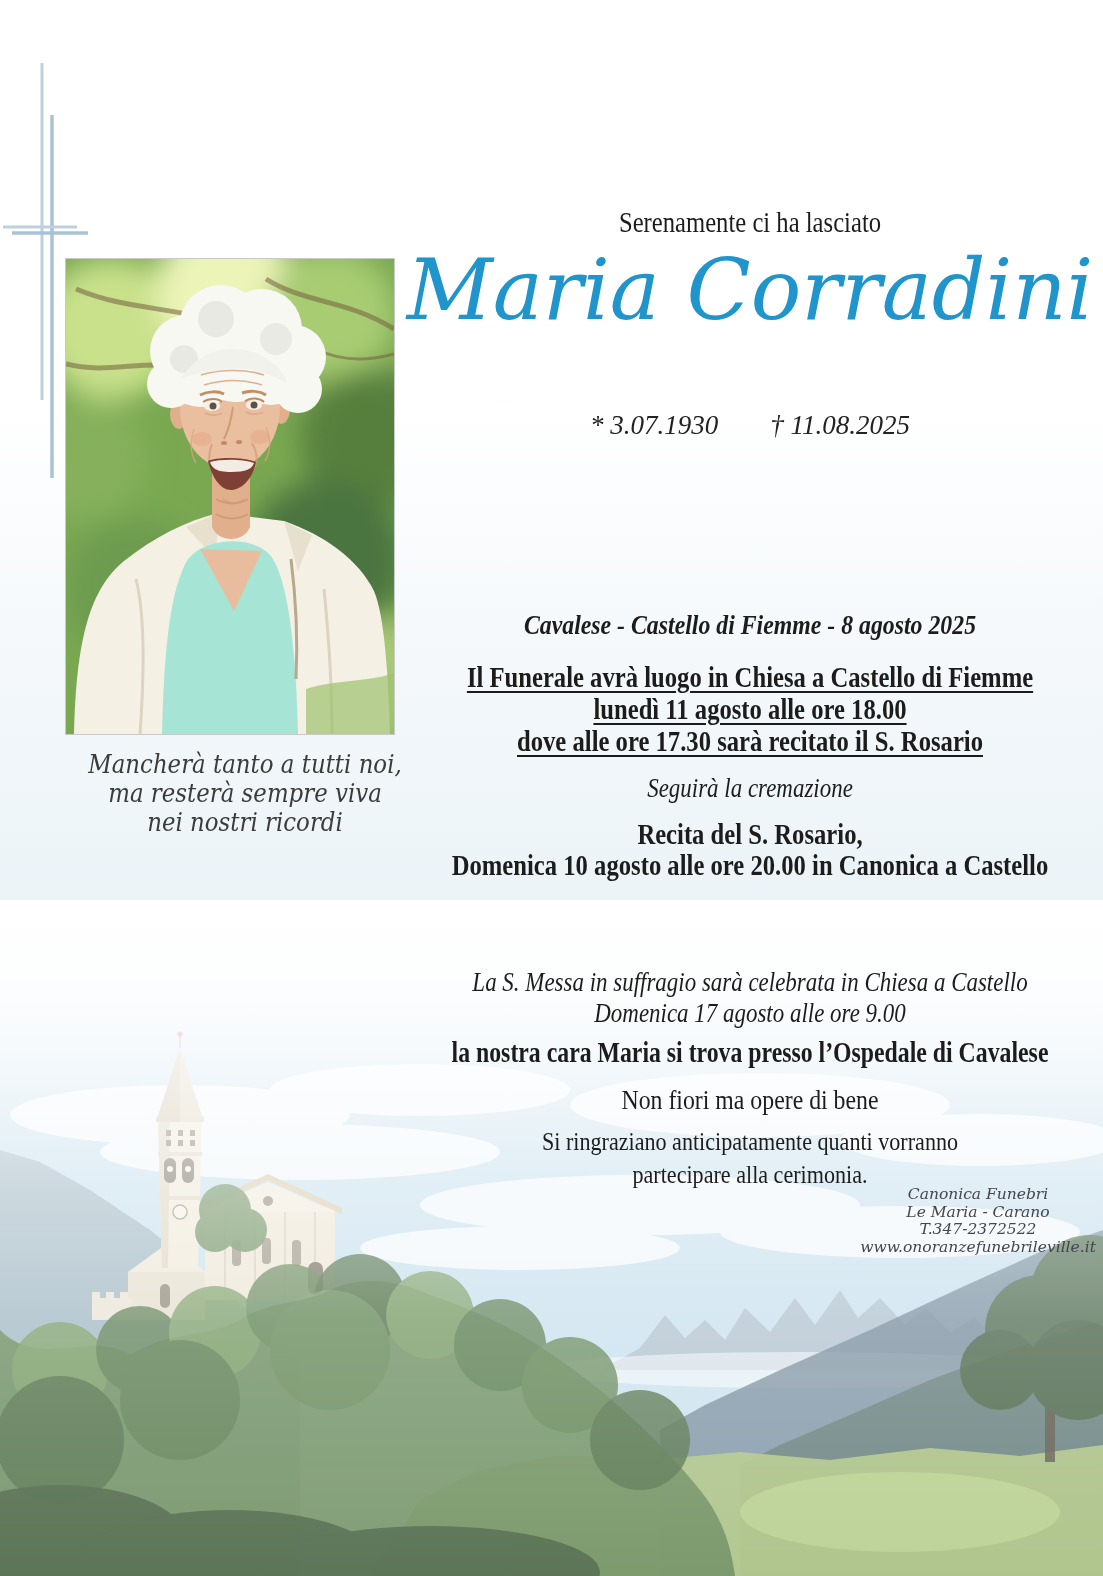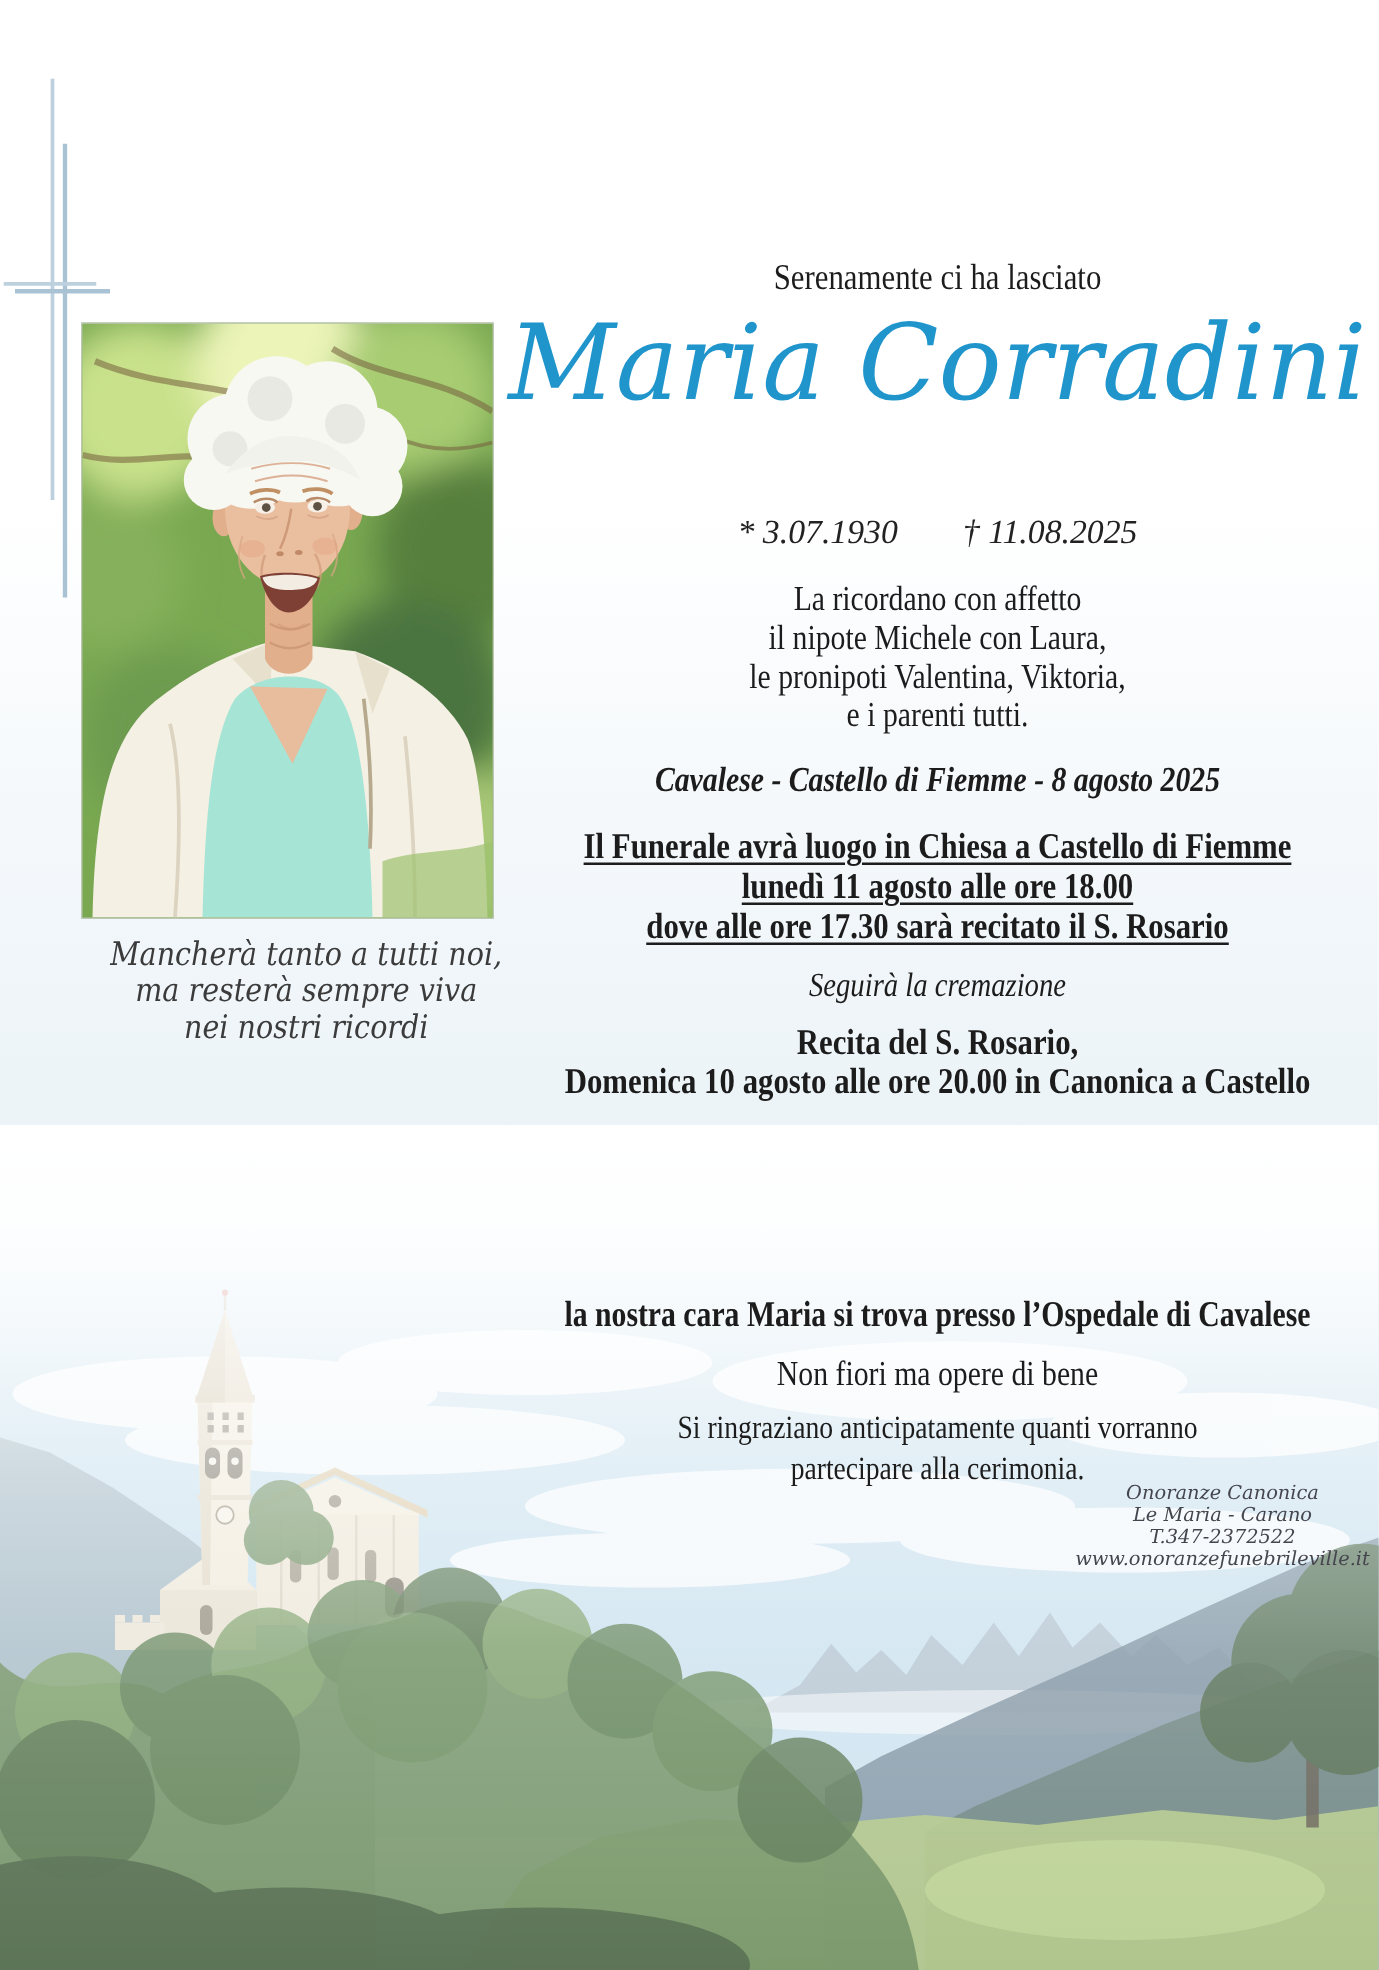--- a/index.html
+++ b/index.html
@@ -295,26 +295,20 @@
     <div class="ln">Maria Corradini</div>
   </div>
 
 
   <div class="blk dates">
     <div class="ln">
       <span>* 3.07.1930</span><span class="gap"></span><span>† 11.08.2025</span>
     </div>
   </div>
 
-  <div class="blk memorial">
-    <div class="ln">La ricordano con affetto</div>
-    <div class="ln">il nipote Michele con Laura,</div>
-    <div class="ln">le pronipoti Valentina, Viktoria,</div>
-    <div class="ln">e i parenti tutti.</div>
-  </div>
 
   <div class="blk place">
     <div class="ln">Cavalese - Castello di Fiemme - 8 agosto 2025</div>
   </div>
 
   <div class="blk funeral">
     <div class="ln">Il Funerale avrà luogo in Chiesa a Castello di Fiemme</div>
     <div class="ln">lunedì 11 agosto alle ore 18.00</div>
     <div class="ln">dove alle ore 17.30 sarà recitato il S. Rosario</div>
   </div>
@@ -322,34 +316,38 @@
   <div class="blk cremation">
     <div class="ln">Seguirà la cremazione</div>
   </div>
 
   <div class="blk rosary">
     <div class="ln">Recita del S. Rosario,</div>
     <div class="ln">Domenica 10 agosto alle ore 20.00 in Canonica a Castello</div>
   </div>
 
 
+  <div class="blk mass">
+    <div class="ln">La S. Messa in suffragio sarà celebrata in Chiesa a Castello</div>
+    <div class="ln">Domenica 17 agosto alle ore 9.00</div>
+  </div>
 
   <div class="blk flowers">
     <div class="ln">Non fiori ma opere di bene</div>
   </div>
 
   <div class="blk repose">
     <div class="ln">la nostra cara Maria si trova presso l’Ospedale di Cavalese</div>
   </div>
 
   <div class="blk closing">
     <div class="ln">Si ringraziano anticipatamente quanti vorranno</div>
     <div class="ln">partecipare alla cerimonia.</div>
   </div>
 
   <div class="signature">
-    <div class="ln">Onoranze Canonica</div>
+    <div class="ln">Canonica Funebri</div>
     <div class="ln">Le Maria - Carano</div>
     <div class="ln">T.347-2372522</div>
     <div class="ln">www.onoranzefunebrileville.it</div>
   </div>
 
 </div>
 
 </body></html>

